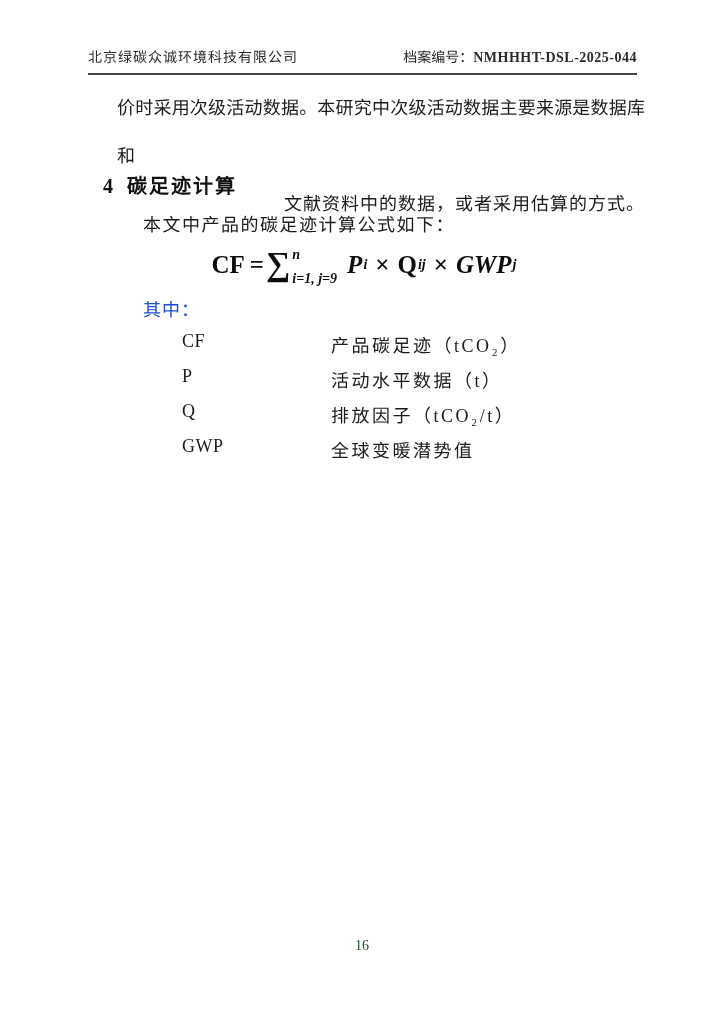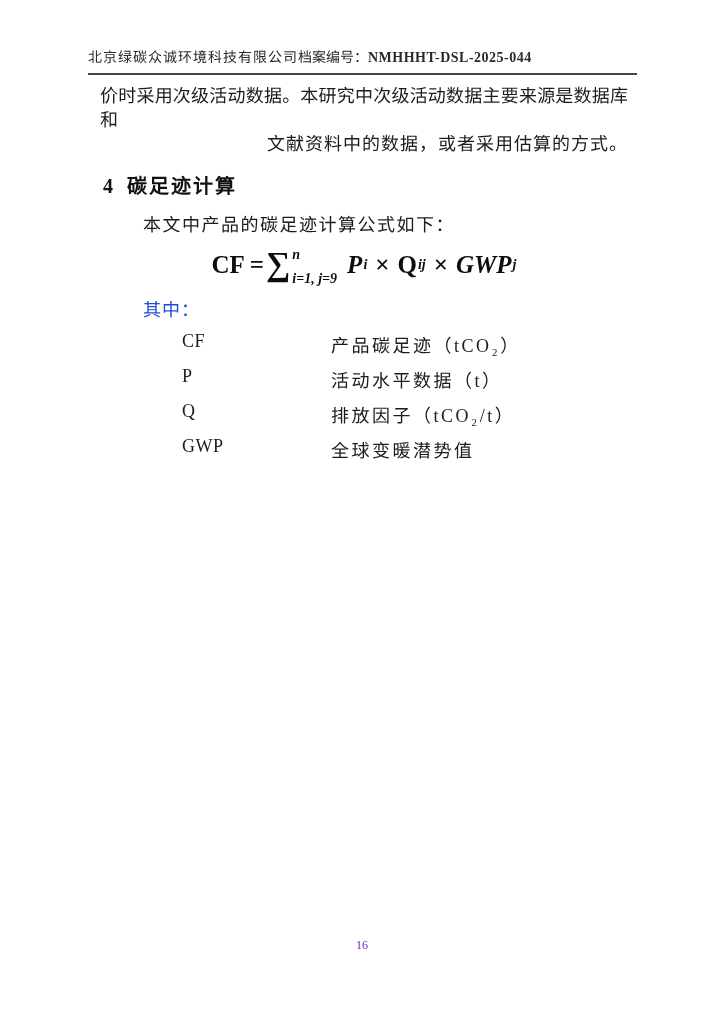--- a/index.html
+++ b/index.html
@@ -13,38 +13,39 @@
     overflow: hidden;
   }
 
   
   .header {
     position: absolute;
     left: 88px;
     right: 87px;
     top: 46px;
     display: flex;
+    justify-content: space-between;
     align-items: flex-end;
     font-size: 14px;
     padding-bottom: 7px;
     border-bottom: 2px solid #474747;
     color: #2a2a2a;
   }
   .header .company { letter-spacing: 1px; }
   .header .docnum-wrap { white-space: nowrap; }
   .header .docnum { font-weight: bold; letter-spacing: 0.5px; }
 
   
   .para {
     position: absolute;
-    left: 100px;
+    left: 117px;
     top: 84px;
     width: 528px;
     font-size: 18px;
-    line-height: 24px;
+    line-height: 48px;
     color: #1c1c1c;
   }
   .para .line-full { text-align: justify; text-align-last: justify; }
   .para .line-last { text-align: right; letter-spacing: 1px; }
 
   
   .section-heading {
     position: absolute;
     left: 103px;
     top: 170px;
@@ -124,22 +125,22 @@
   .def-term { width: 111px; letter-spacing: 0.5px; }
   .def-desc { letter-spacing: 2.5px; margin-left: 38px; }
 
   
   .page-number {
     position: absolute;
     left: 0;
     right: 0;
     top: 938px;
     text-align: center;
-    font-size: 12px;
-    color: #6d28d9;
+    font-size: 14px;
+    color: #14532d;
   }
 </style>
 </head>
 <body>
 
 <div class="page">
 
   <div class="header">
     <span class="company">北京绿碳众诚环境科技有限公司</span>
     <span class="docnum-wrap">

